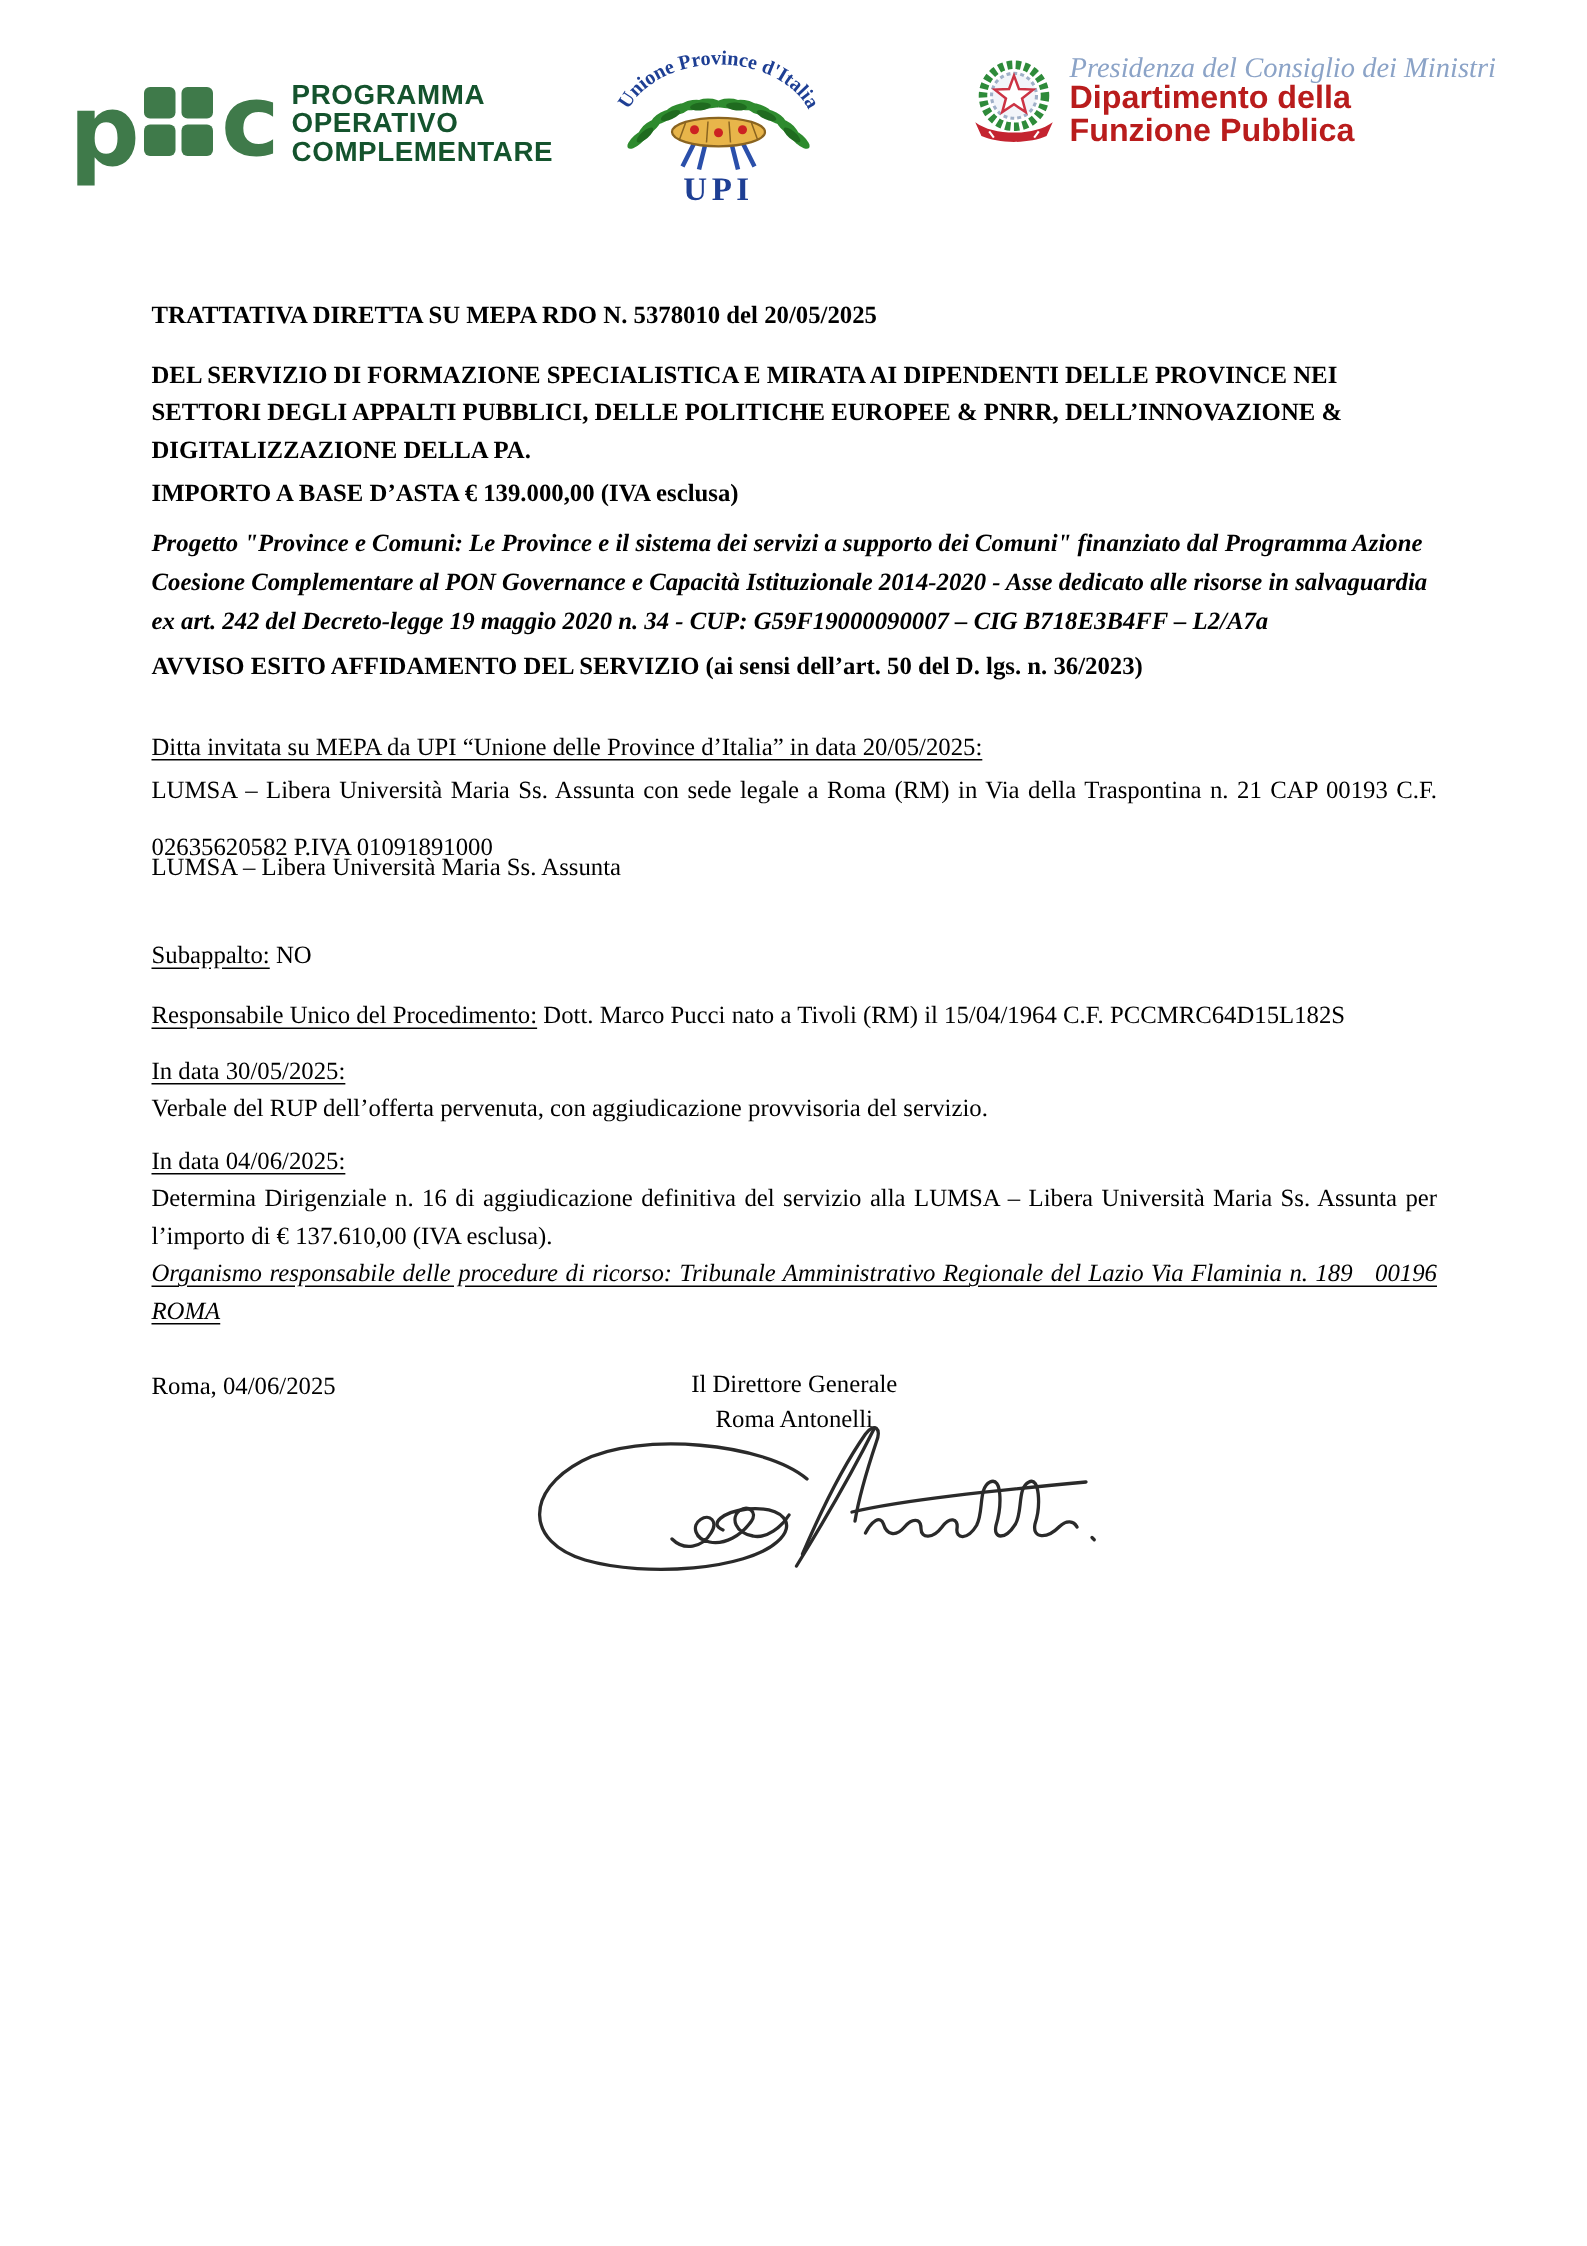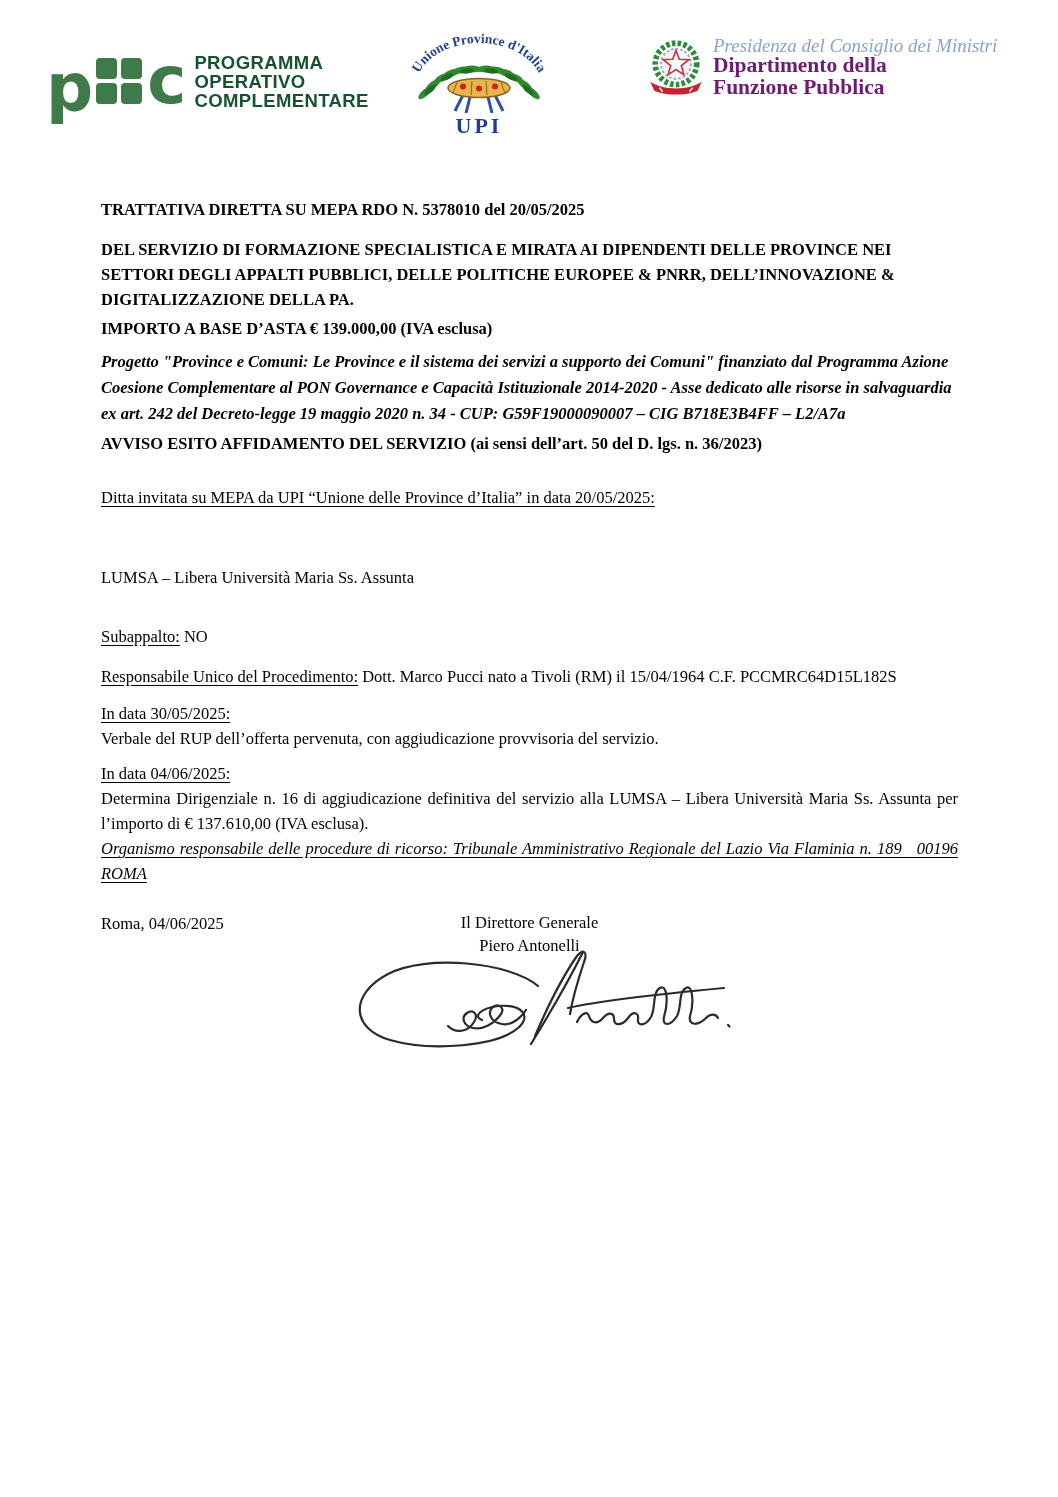--- a/index.html
+++ b/index.html
@@ -13,22 +13,22 @@
   .poc-grid{display:grid;grid-template-columns:21px 21px;grid-template-rows:21px 21px;
             gap:4px;margin:0 5px;}
   .poc-grid div{background:#3f7a4a;border-radius:4px;}
   .poc-text{margin-left:10px;font-family:"Liberation Sans",sans-serif;font-weight:bold;
             font-size:18.5px;line-height:19px;color:#14532d;letter-spacing:.4px;}
   .upi{position:absolute;left:403px;top:31px;}
   .dfp{position:absolute;left:645px;top:38px;display:flex;align-items:flex-start;}
   .dfp-text{margin-left:6px;}
   .dfp-script{font-family:"Liberation Serif",serif;font-style:italic;font-size:19px;
               color:#8ba3c7;line-height:16px;white-space:nowrap;}
-  .dfp-main{font-family:Liberation Serif, serif;font-weight:bold;font-size:21.5px;
-            color:#701a75;line-height:22px;white-space:nowrap;}
+  .dfp-main{font-family:Liberation Sans, sans-serif;font-weight:bold;font-size:21.5px;
+            color:#b91c1c;line-height:22px;white-space:nowrap;}
   
   .blk{position:absolute;left:101px;width:857px;font-size:16.5px;line-height:25px;}
   .b{font-weight:bold;}
   .i{font-style:italic;}
   .u{text-decoration:underline;text-underline-offset:3px;}
   .ctr{}
   .just{text-align:justify;}
   .title{top:197px;}
   .subtitle{top:237px;}
   .importo{top:316px;}
@@ -141,20 +141,21 @@
   <p class="blk subtitle ctr b">DEL SERVIZIO DI FORMAZIONE SPECIALISTICA E MIRATA AI DIPENDENTI DELLE PROVINCE NEI SETTORI DEGLI APPALTI PUBBLICI, DELLE POLITICHE EUROPEE &amp; PNRR, DELL’INNOVAZIONE &amp; DIGITALIZZAZIONE DELLA PA.</p>
 
   <p class="blk importo ctr b">IMPORTO A BASE D’ASTA € 139.000,00 (IVA esclusa)</p>
 
   <p class="blk progetto ctr b i">Progetto "Province e Comuni: Le Province e il sistema dei servizi a supporto dei Comuni" finanziato dal Programma Azione Coesione Complementare al PON Governance e Capacità Istituzionale 2014-2020 - Asse dedicato alle risorse in salvaguardia ex art. 242 del Decreto-legge 19 maggio 2020 n. 34 - CUP: G59F19000090007 – CIG B718E3B4FF – L2/A7a</p>
 
   <p class="blk avviso b">AVVISO ESITO AFFIDAMENTO DEL SERVIZIO (ai sensi dell’art. 50 del D. lgs. n. 36/2023)</p>
 
   <div class="blk ditta">
     <p class="u">Ditta invitata su MEPA da UPI “Unione delle Province d’Italia” in data 20/05/2025:</p>
+    <p class="body just">LUMSA – Libera Università Maria Ss. Assunta con sede legale a Roma (RM) in Via della Traspontina n. 21 CAP 00193 C.F. 02635620582 P.IVA 01091891000</p>
   </div>
 
   <div class="blk offerta">
     <p>LUMSA – Libera Università Maria Ss. Assunta</p>
   </div>
 
   <p class="blk subappalto">
     <span class="u">Subappalto:</span>
     <span>NO</span>
   </p>
@@ -173,21 +174,21 @@
     <p class="u">In data 04/06/2025:</p>
     <p class="just">Determina Dirigenziale n. 16 di aggiudicazione definitiva del servizio alla LUMSA – Libera Università Maria Ss. Assunta per l’importo di € 137.610,00 (IVA esclusa).</p>
   </div>
 
   <p class="blk ricorso i u just">Organismo responsabile delle procedure di ricorso: Tribunale Amministrativo Regionale del Lazio Via Flaminia n. 189&nbsp;&nbsp; 00196 ROMA</p>
 
   <div class="blk footer">
     <span class="place">Roma, 04/06/2025</span>
     <div class="signer">
       <div>Il Direttore Generale</div>
-      <div>Piero Antonelli</div>
+      <div>Roma Antonelli</div>
     </div>
   </div>
 
   <svg class="signature" viewBox="0 0 420 116">
     <g fill="none" stroke="#2a2a2a" stroke-width="2.2" stroke-linecap="round" stroke-linejoin="round">
       <path d="M 208 42 C 180 18 96 10 58 30 C 20 50 20 84 60 96 C 102 108 168 102 188 84 C 202 72 192 60 168 62 C 152 64 142 72 152 76"></path>
       <path d="M 118 82 C 126 90 138 88 144 78 C 149 70 143 65 137 69 C 131 73 133 82 143 84 C 153 86 164 80 171 70 C 175 64 169 59 163 63 C 157 68 160 78 172 80 C 181 82 191 74 196 66"></path>
       <path d="M 253 8 C 240 34 217 74 201 100"></path>
       <path d="M 205 92 C 217 64 233 32 247 12 C 253 4 258 8 254 18 C 248 36 242 58 240 70"></path>
       <path d="M 238 64 C 272 56 330 50 394 44"></path>

